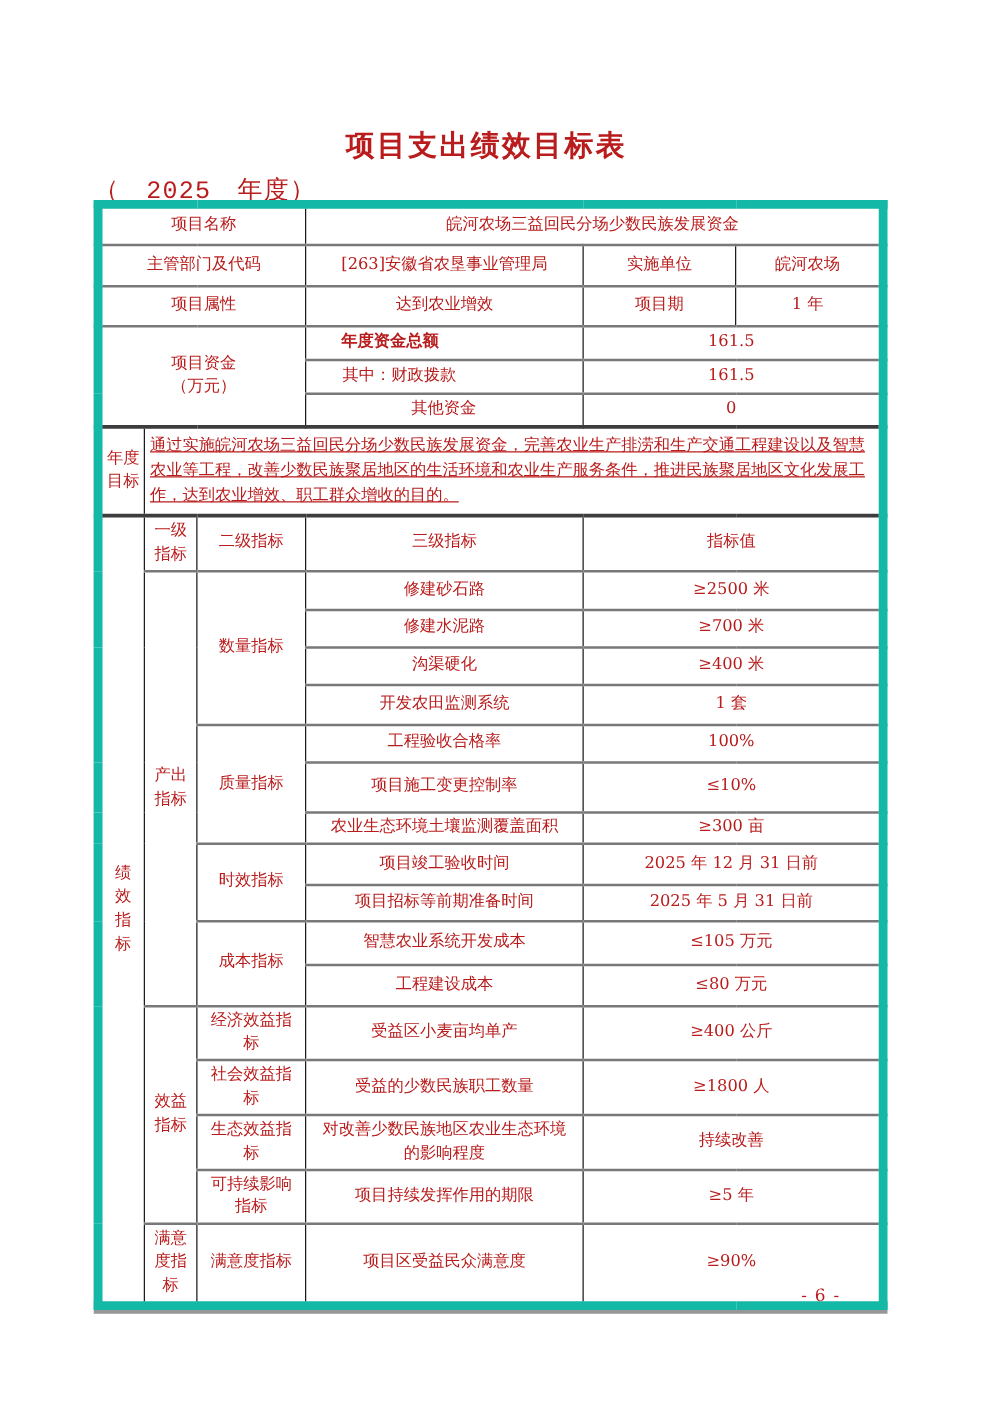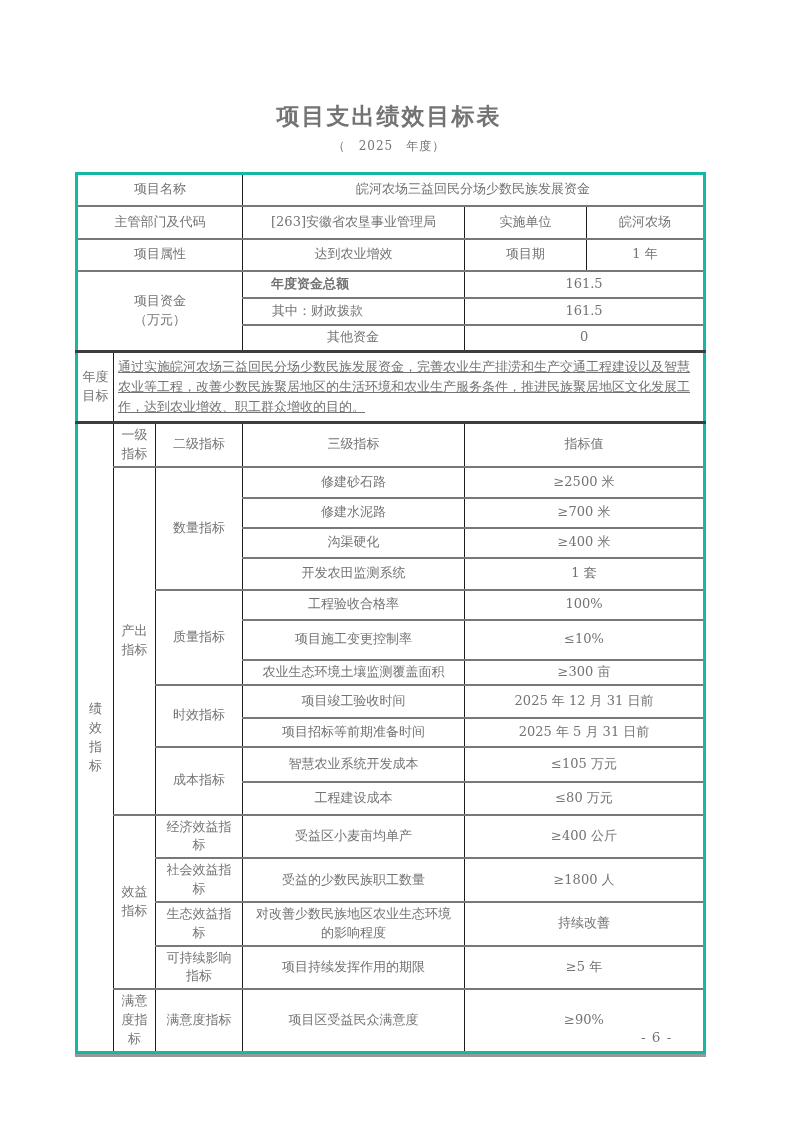--- a/index.html
+++ b/index.html
@@ -1,39 +1,40 @@
 <!DOCTYPE html>
 <html><head>
 <meta charset="utf-8">
 <style>
   html,body{margin:0;padding:0;background:#ffffff;}
   .page{
     position:relative;
     width:794px;height:1123px;
     background:#ffffff;
-    color:#737373;
+    color:#b91c1c;
     font-family:"DejaVu Serif","Liberation Serif",serif;
     overflow:hidden;
   }
   .doc-title{
     position:absolute;top:101px;left:75px;width:628px;
     text-align:center;
     font-family:"DejaVu Sans","Liberation Sans",sans-serif;
     font-size:23px;font-weight:700;letter-spacing:2px;
     white-space:nowrap;
   }
   .doc-subtitle{
     position:absolute;top:138px;left:75px;width:628px;
-    text-align:center;font-size:12px;letter-spacing:1px;
+    font-size:20px;letter-spacing:1px;
     white-space:nowrap;
+    font-family:Liberation Mono, monospace;
   }
   table.main-table{
-    position:absolute;top:172px;left:75px;width:628px;
+    position:absolute;top:160px;left:75px;width:628px;
     border-collapse:collapse;table-layout:fixed;
-    border:3px solid #14b8a6;
+    border:7px solid #14b8a6;
     box-shadow:0 3px 0 #979797;
   }
   td{
     border-left:1px solid #1c1c1c;border-right:1px solid #1c1c1c;
     border-top:2px solid #787878;border-bottom:2px solid #787878;
     font-size:13px;line-height:1.45;
     text-align:center;vertical-align:middle;
     padding:2px 3px;overflow:hidden;
   }
   tr.sep td{border-top:3px solid #3d3d3d;}

